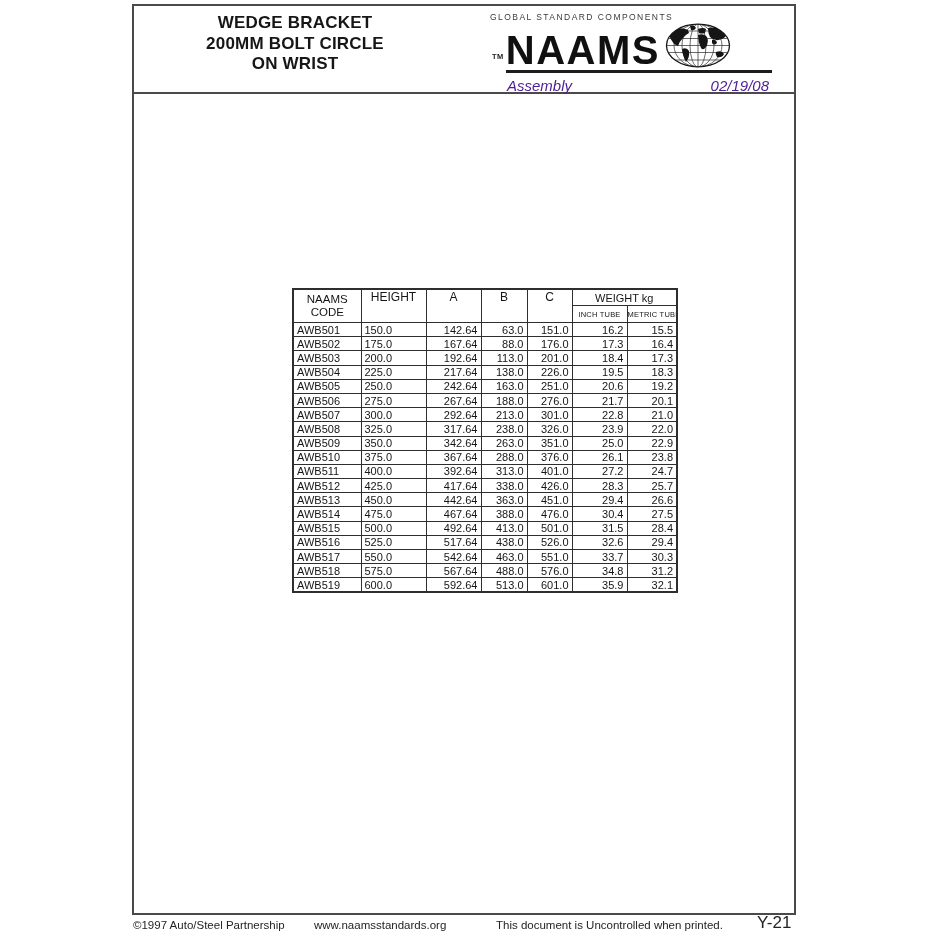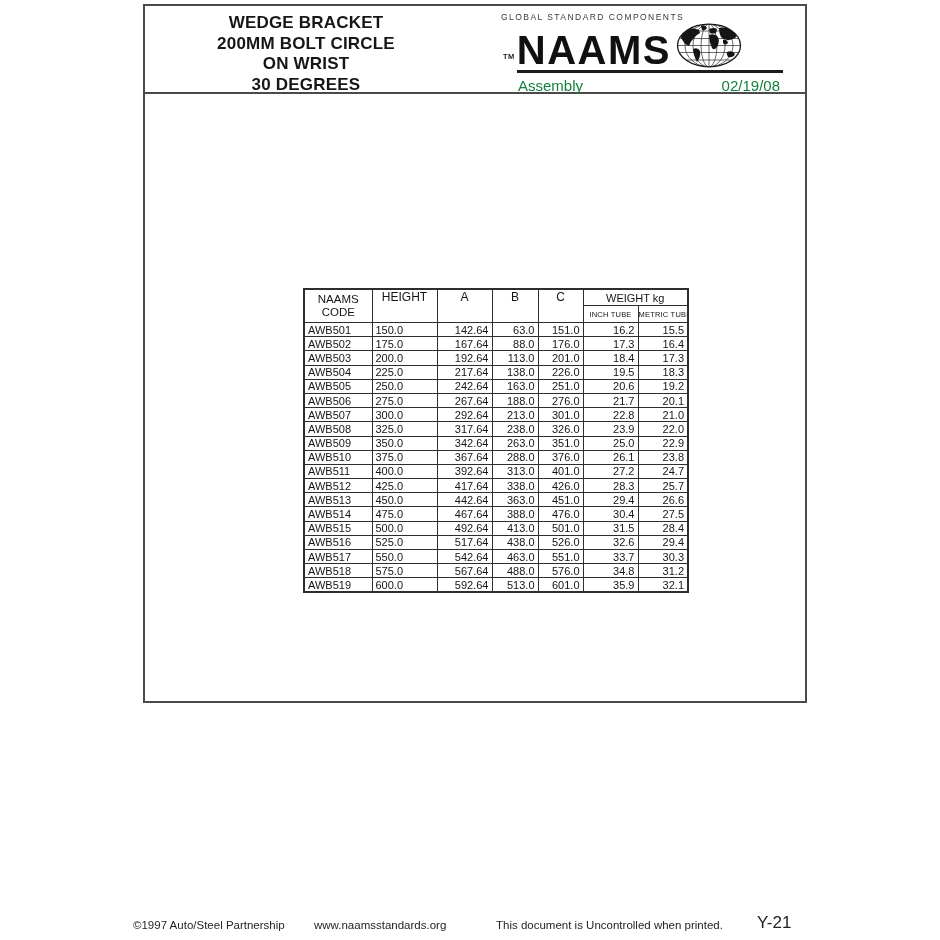--- a/index.html
+++ b/index.html
@@ -1,37 +1,37 @@
 <!DOCTYPE html>
 <html><head>
 <meta charset="utf-8">
 <style>
   * { margin:0; padding:0; box-sizing:border-box; }
   html,body { width:940px; height:940px; background:#ffffff;
     font-family:"Liberation Sans", sans-serif; color:#1f1f1f; }
   body { position:relative; overflow:hidden; }
 
   
-  .doc-border { position:absolute; left:143px; top:4px; width:664px; height:699px;
+  .doc-border { position:absolute; left:132px; top:4px; width:664px; height:911px;
     border:2px solid #4a4a4a; background:#fff; }
 
   
   .header-box { position:relative; width:100%; height:88px; border-bottom:2px solid #4a4a4a; }
   .title-block { position:absolute; left:0; top:7px; width:322px; text-align:center;
     font-weight:bold; font-size:17px; line-height:20.5px; color:#161616; letter-spacing:.2px; }
 
   .brand-block { position:absolute; left:356px; top:6px; width:296px; }
   .tagline { font-size:8.5px; letter-spacing:1.45px; color:#3a3a3a; }
   .brand-row { display:flex; align-items:flex-end; margin-top:1px; margin-left:2px; }
   .tm { font-size:7.5px; font-weight:bold; margin:0 2px 7px 0; letter-spacing:.5px; }
   .naams { font-size:40px; font-weight:bold; line-height:36px; letter-spacing:1.5px; color:#101010; }
   .globe { width:66px; height:45px; margin-left:5px; }
   .brand-underline { margin-left:16px; margin-top:2px; width:266px; border-top:3px solid #1c1c1c; }
   .brand-sub { margin-left:17px; margin-top:4px; width:262px; display:flex;
-    justify-content:space-between; font-size:15px; color:#15803d; }
+    justify-content:space-between; font-size:15px; color:#4c1d95;font-style:italic; }
 
   
   .spec-table { position:absolute; left:158px; top:282px; border-collapse:collapse;
     table-layout:fixed; width:384px; border:2px solid #2e2e2e; font-size:11px; color:#151515; }
   .spec-table th, .spec-table td { border:1px solid #2e2e2e; font-weight:normal;
     white-space:nowrap; overflow:hidden; }
   .spec-table td { height:14.2px; padding:0 3px; }
   .h-code   { font-size:11.5px; line-height:13.5px; text-align:center; vertical-align:middle; }
   .h-dim    { font-size:12px; text-align:center; vertical-align:bottom; padding-bottom:18px; }
   .h-weight { font-size:11px; text-align:center; vertical-align:middle; height:14px; }
@@ -51,21 +51,20 @@
 </head>
 <body>
 
 <div class="doc-border">
 
   <div class="header-box">
     <div class="title-block">
       <div>WEDGE BRACKET</div>
       <div>200MM BOLT CIRCLE</div>
       <div>ON WRIST</div>
-      <div>30 DEGREES</div>
     </div>
 
     <div class="brand-block">
       <div class="tagline">GLOBAL STANDARD COMPONENTS</div>
       <div class="brand-row">
         <span class="tm">TM</span>
         <span class="naams">NAAMS</span>
         <svg class="globe" viewBox="0 0 66 45" xmlns="http://www.w3.org/2000/svg">
           <defs>
               <clipPath id="gc">

